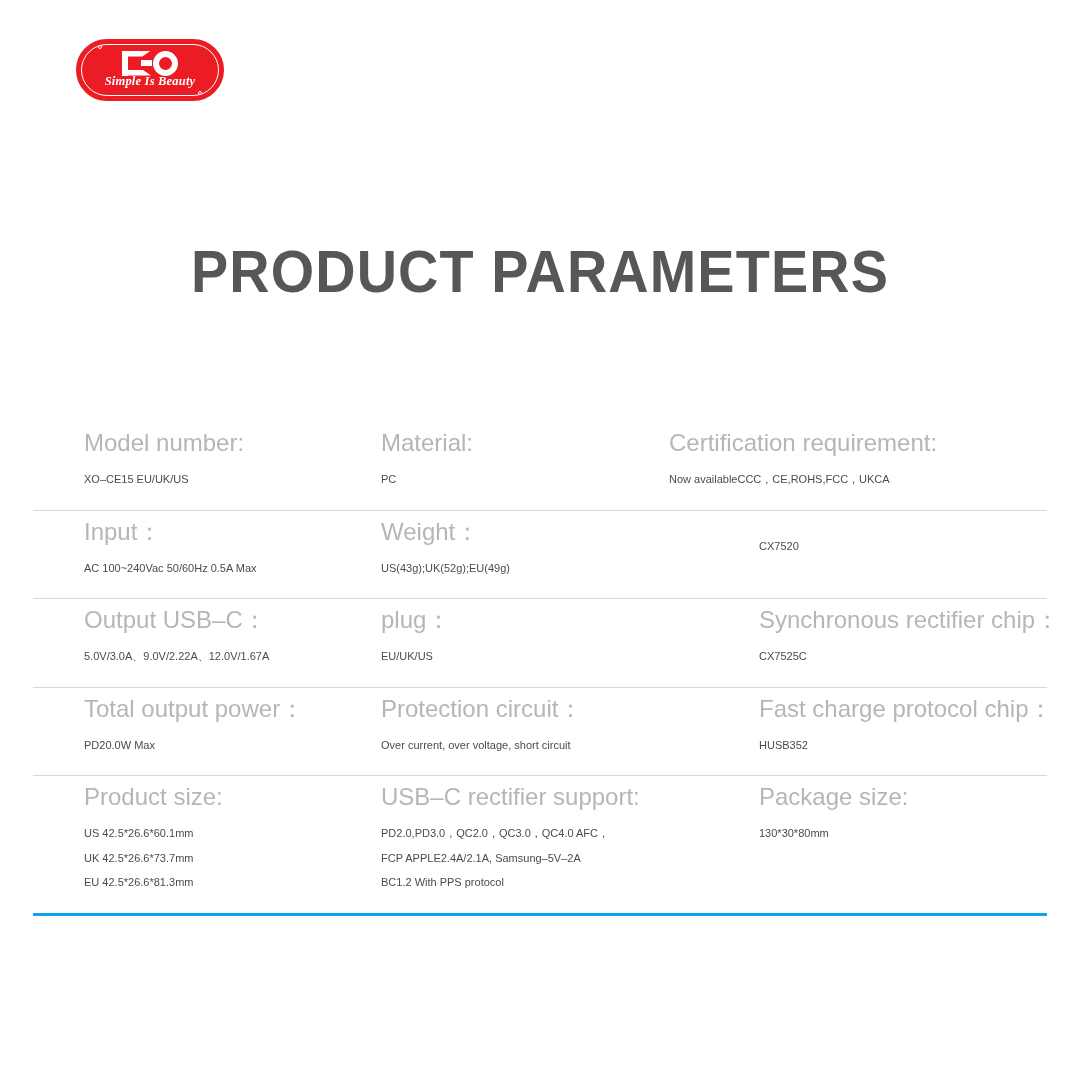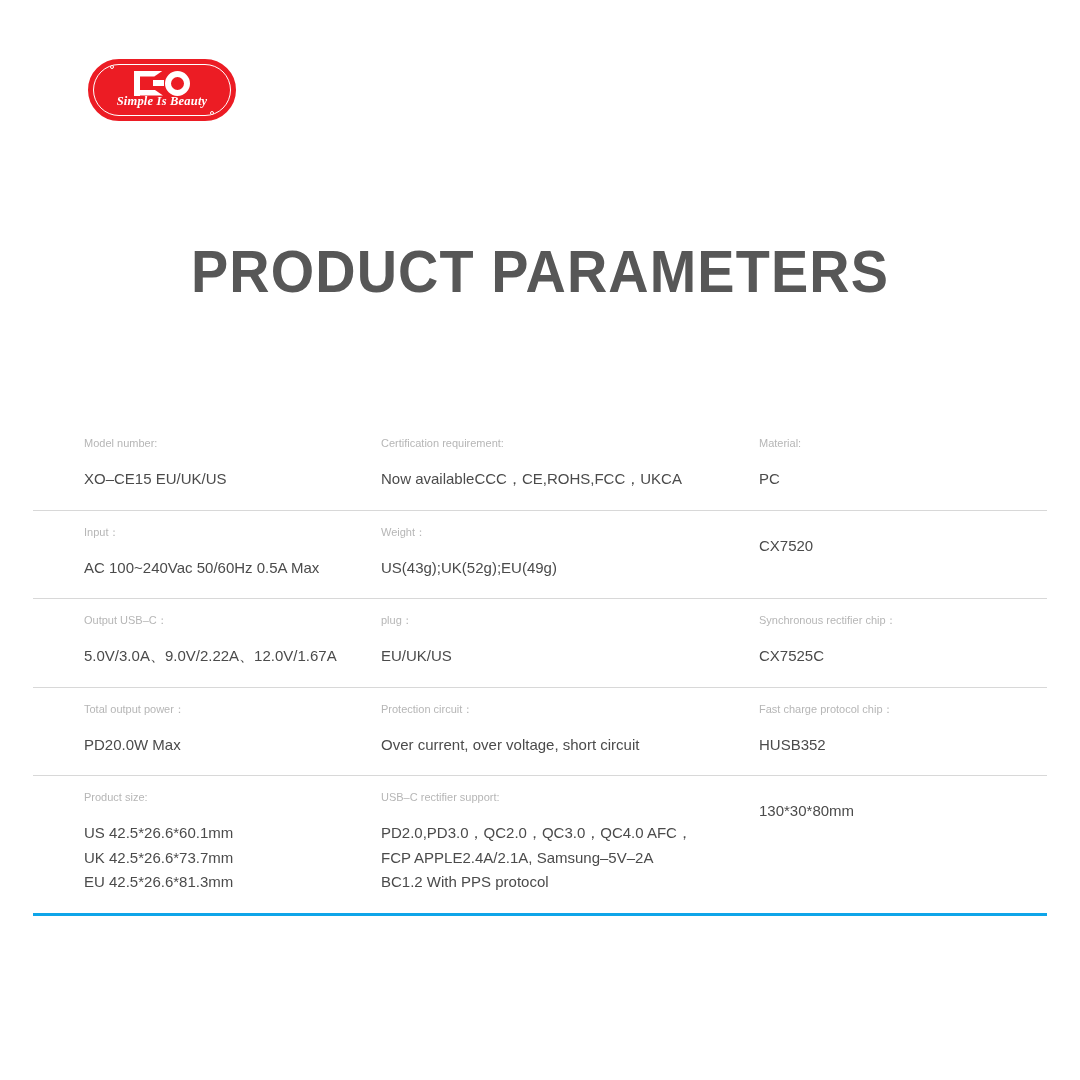--- a/index.html
+++ b/index.html
@@ -12,25 +12,24 @@
     height: 1080px;
     font-family: "Liberation Sans", sans-serif;
     -webkit-font-smoothing: antialiased;
     position: relative;
     overflow: hidden;
   }
 
   
   .logo-wrap {
     position: absolute;
-    left: 88px;
+    left: 76px;
     top: 39px;
     width: 148px;
     height: 62px;
-    margin-top: 20px;
   }
   .logo-pill {
     position: absolute;
     inset: 0;
     background: #ec1c24;
     border-radius: 31px;
     border: 2px solid #ec1c24;
     box-sizing: border-box;
   }
   .logo-inner-track {
@@ -151,28 +150,28 @@
   .cell {
     box-sizing: border-box;
     padding-right: 8px;
   }
   .cell.c1 { width: 348px; padding-left: 51px; }
   .cell.c2 { width: 378px; }
   .cell.c3 { width: 288px; }
 
   .cell-label {
     color: #b6b6b6;
-    font-size: 11px;
+    font-size: 24px;
     line-height: 22px;
     white-space: nowrap;
     font-weight: normal;
   }
   .cell-value {
     color: #4b4b4b;
-    font-size: 15px;
+    font-size: 11px;
     line-height: 24.5px;
     margin-top: 13px;
     white-space: pre-line;
   }
 </style>
 </head>
 <body>
 
 <div class="logo-wrap">
   <div class="logo-pill"></div>
@@ -193,27 +192,27 @@
 
 <div class="page-title">PRODUCT PARAMETERS</div>
 
 <div class="spec-table">
 
   <div class="spec-row">
     <div class="cell c1">
       <div class="cell-label">Model number:</div>
       <div class="cell-value">XO–CE15 EU/UK/US</div>
     </div>
+    <div class="cell c3">
+      <div class="cell-label">Material:</div>
+      <div class="cell-value">PC</div>
+    </div>
     <div class="cell c2">
       <div class="cell-label">Certification requirement:</div>
       <div class="cell-value">Now availableCCC，CE,ROHS,FCC，UKCA</div>
-    </div>
-    <div class="cell c3">
-      <div class="cell-label">Material:</div>
-      <div class="cell-value">PC</div>
     </div>
   </div>
 
   <div class="spec-row">
     <div class="cell c1">
       <div class="cell-label">Input：</div>
       <div class="cell-value">AC 100~240Vac 50/60Hz 0.5A Max</div>
     </div>
     <div class="cell c2">
       <div class="cell-label">Weight：</div>
@@ -261,17 +260,18 @@
 UK 42.5*26.6*73.7mm
 EU 42.5*26.6*81.3mm</div>
     </div>
     <div class="cell c2">
       <div class="cell-label">USB–C rectifier support:</div>
       <div class="cell-value">PD2.0,PD3.0，QC2.0，QC3.0，QC4.0 AFC，
 FCP  APPLE2.4A/2.1A, Samsung–5V–2A
 BC1.2  With PPS protocol</div>
     </div>
     <div class="cell c3">
+      <div class="cell-label">Package size:</div>
       <div class="cell-value">130*30*80mm</div>
     </div>
   </div>
 
 </div>
 
 </body></html>

